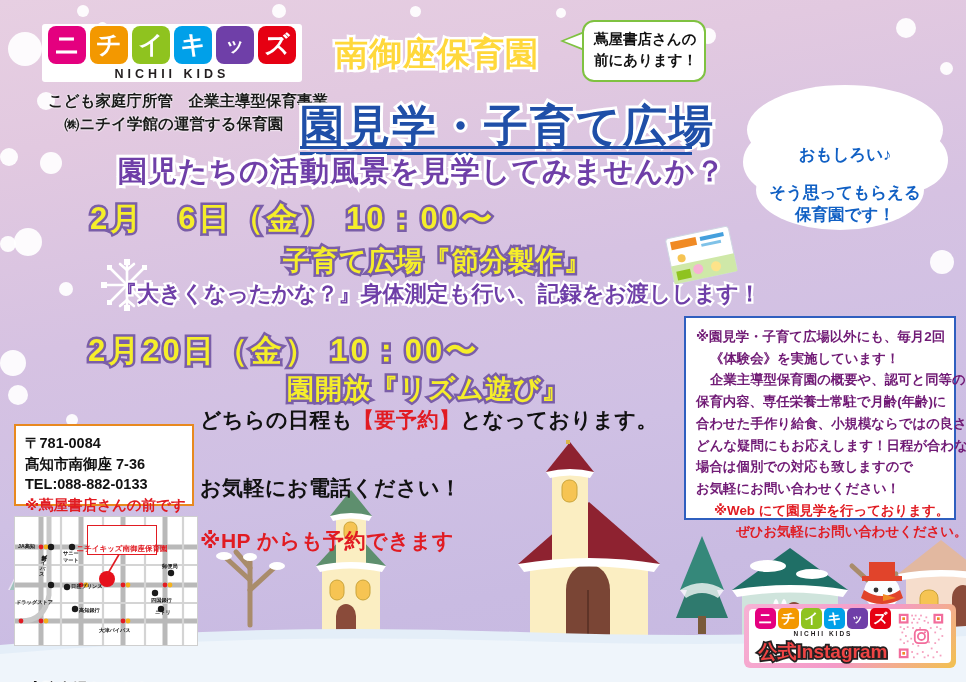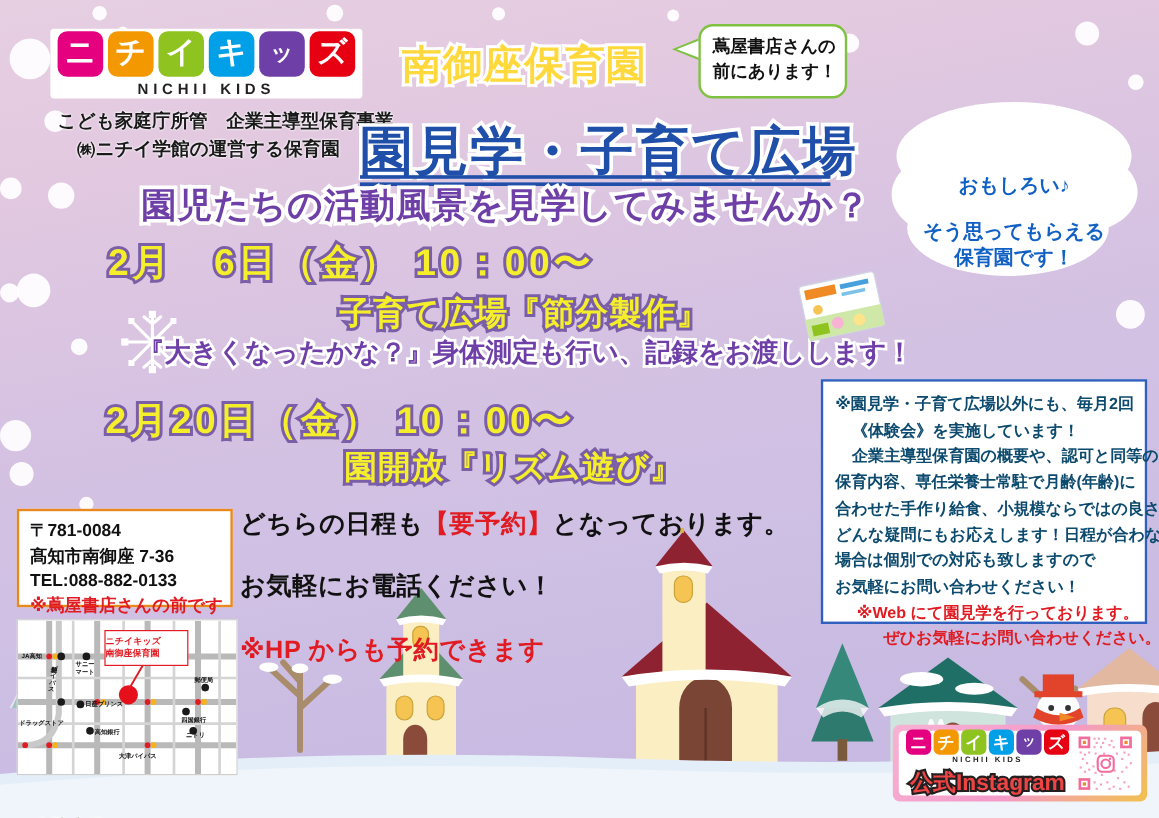--- a/index.html
+++ b/index.html
@@ -97,42 +97,42 @@
     position:absolute;background:#fff;border:2px solid #e8891f;
     box-sizing:border-box;padding:7px 9px;
   }
   .addr-line{font-size:14.5px;font-weight:bold;color:#111;line-height:1.42;white-space:nowrap;}
   .addr-line.red{color:#e11b22;}
   
   .info-box{
     position:absolute;background:#fff;border:2px solid #2f5fbf;
     box-sizing:border-box;padding:8px 10px;
   }
-  .info-line{font-size:13.4px;font-weight:bold;color:#0c4a6e;line-height:1.62;white-space:nowrap;}
+  .info-line{font-size:13.4px;font-weight:bold;color:#701a75;line-height:1.62;white-space:nowrap;}
   .info-line.ind{padding-left:14px;}
   .info-line.red{color:#e11b22;padding-left:18px;}
   .info-line.red2{color:#e11b22;padding-left:40px;}
   
   .body-line{
     position:absolute;white-space:nowrap;
     font-size:21px;font-weight:bold;color:#111;letter-spacing:.5px;
   }
   .body-line .em{color:#e11b22;}
   .body-red{
     position:absolute;white-space:nowrap;
     font-size:21px;font-weight:bold;color:#e11b22;letter-spacing:.5px;
   }
   
   .map-box{
     position:absolute;background:#fff;border:1px solid #cfcfcf;overflow:hidden;
   }
   .map-label{position:absolute;font-size:5.2px;font-weight:bold;color:#111;white-space:nowrap;}
   .map-callout{
     position:absolute;border:1.4px solid #e11b22;background:#fff;box-sizing:border-box;
-    display:flex;flex-direction:column;align-items:flex-start;justify-content:center;
+    display:flex;flex-direction:row;align-items:flex-end;justify-content:center;
   }
   .map-callout span{font-size:7.5px;font-weight:bold;color:#e11b22;line-height:1.35;white-space:nowrap;}
   .parking{
     position:absolute;white-space:nowrap;font-size:15px;font-weight:bold;color:#111;
     text-shadow:0 0 3px #fff,0 0 3px #fff,0 0 3px #fff;
     margin-top:28px;
   }
   
   .ig-card{
     position:absolute;background:linear-gradient(135deg,#f7b2d4,#f49ac8 55%,#f2c14e);
@@ -359,21 +359,21 @@
       <circle cx="20" cy="32" r="4" fill="#f6c453"></circle>
       <circle cx="34" cy="46" r="5" fill="#f7b2d4"></circle>
       <circle cx="52" cy="47" r="5" fill="#fde38a"></circle>
       <rect x="12" y="44" width="14" height="9" fill="#8fc31f"></rect>
     </g>
   </svg>
 
   <div class="ev-date" style="left:88px;top:330px;">2月20日（金） 10：00〜</div>
   <div class="ev-title" style="left:287px;top:371px;">園開放『リズム遊び』</div>
 
-  <div class="body-line" style="left:200px;top:422px;">
+  <div class="body-line" style="left:200px;top:406px;">
     <span>どちらの日程も</span><span class="em">【要予約】</span><span>となっております。</span>
   </div>
   <div class="body-line" style="left:200px;top:474px;">お気軽にお電話ください！</div>
   <div class="body-red" style="left:200px;top:527px;">※HP からも予約できます</div>
 
   <div class="addr-box" style="left:14px;top:424px;width:180px;height:82px;">
     <div class="addr-line">〒781-0084</div>
     <div class="addr-line">髙知市南御座 7-36</div>
     <div class="addr-line">TEL:088-882-0133</div>
     <div class="addr-line red">※蔦屋書店さんの前です</div>

